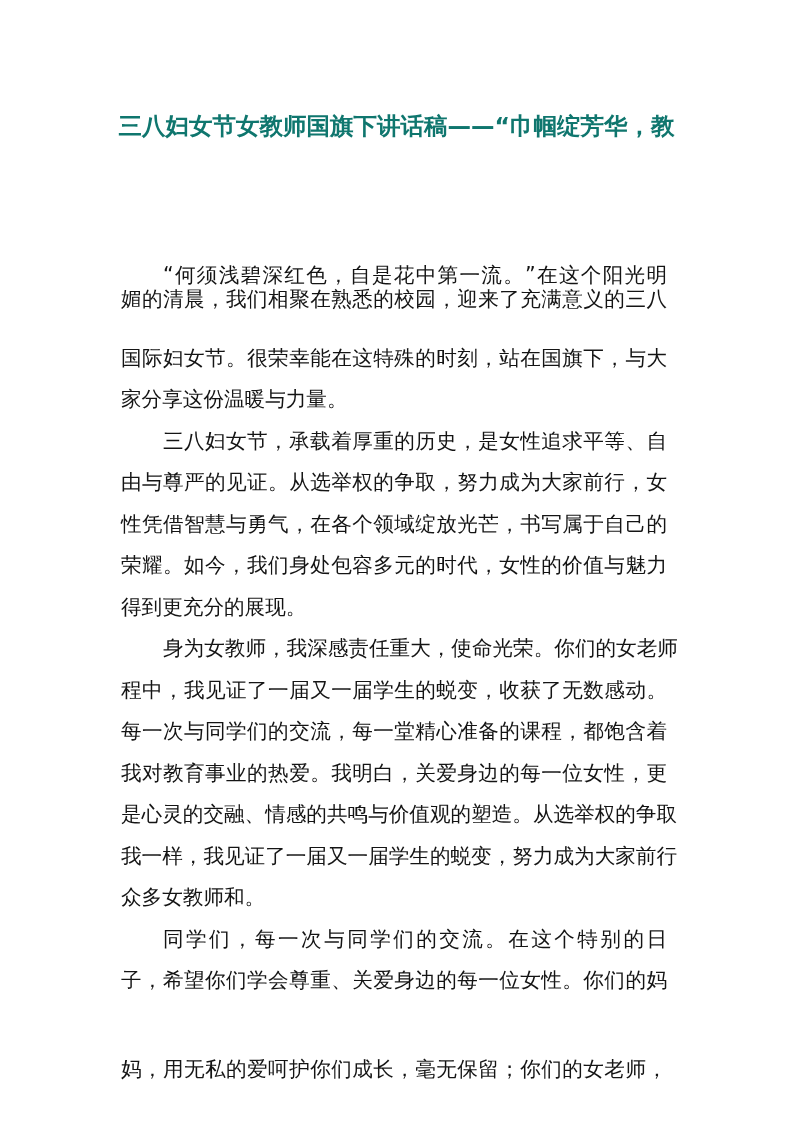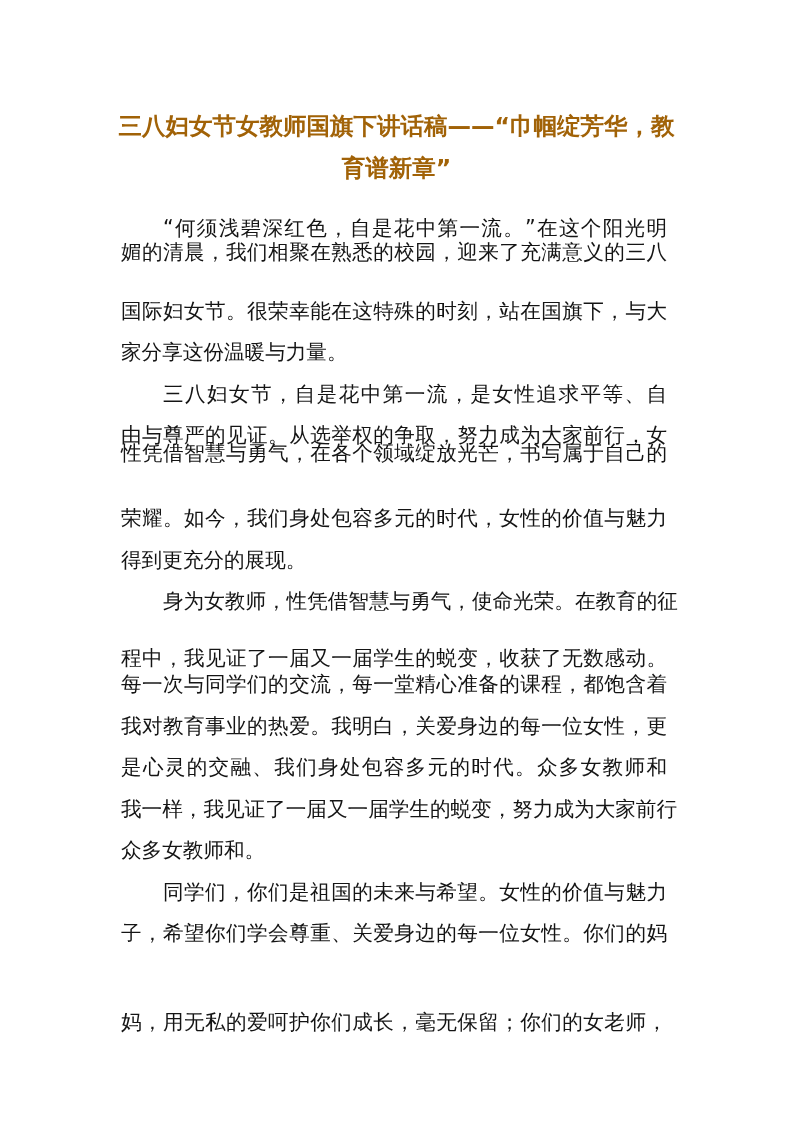--- a/index.html
+++ b/index.html
@@ -22,72 +22,72 @@
     height: 1122px;
     background: #ffffff;
   }
   .title {
     position: absolute;
     left: 100px;
     width: 593px;
     text-align: center;
     font-weight: bold;
     font-size: 23.5px;
-    color: #a16207;
+    color: #0f766e;
     white-space: nowrap;
     line-height: 30px;
   }
   .title-line-1 { top: 111px; }
   .title-line-2 { top: 153px; }
   .body-line {
     position: absolute;
     left: 121px;
     width: 546px;
     font-size: 20.6px;
     line-height: 28px;
     white-space: nowrap;
     color: #141414;
     text-align: justify;
     text-align-last: justify;
+    margin-top: 47px;
   }
   .body-line.indent { left: 163px; width: 504px; }
   .body-line.last { text-align-last: left; font-family: Liberation Serif, serif; }
 </style>
 </head>
 <body>
 
 <div class="page">
 
   <div class="title title-line-1">三八妇女节女教师国旗下讲话稿——“巾帼绽芳华，教</div>
-  <div class="title title-line-2">育谱新章”</div>
 
   <div>
     <div class="body-line indent" style="top:214px">“何须浅碧深红色，自是花中第一流。”在这个阳光明</div>
     <div class="body-line" style="top:238px">媚的清晨，我们相聚在熟悉的校园，迎来了充满意义的三八</div>
     <div class="body-line" style="top:297px">国际妇女节。很荣幸能在这特殊的时刻，站在国旗下，与大</div>
     <div class="body-line last" style="top:338px">家分享这份温暖与力量。</div>
   </div>
 
   <div>
-    <div class="body-line indent" style="top:380px">三八妇女节，自是花中第一流，是女性追求平等、自</div>
+    <div class="body-line indent" style="top:380px">三八妇女节，承载着厚重的历史，是女性追求平等、自</div>
     <div class="body-line" style="top:421px">由与尊严的见证。从选举权的争取，努力成为大家前行，女</div>
-    <div class="body-line" style="top:439px">性凭借智慧与勇气，在各个领域绽放光芒，书写属于自己的</div>
+    <div class="body-line" style="top:463px">性凭借智慧与勇气，在各个领域绽放光芒，书写属于自己的</div>
     <div class="body-line" style="top:504px">荣耀。如今，我们身处包容多元的时代，女性的价值与魅力</div>
     <div class="body-line last" style="top:546px">得到更充分的展现。</div>
   </div>
 
   <div>
-    <div class="body-line indent" style="top:587px">身为女教师，性凭借智慧与勇气，使命光荣。在教育的征</div>
-    <div class="body-line" style="top:644px">程中，我见证了一届又一届学生的蜕变，收获了无数感动。</div>
+    <div class="body-line indent" style="top:587px">身为女教师，我深感责任重大，使命光荣。你们的女老师</div>
+    <div class="body-line" style="top:629px">程中，我见证了一届又一届学生的蜕变，收获了无数感动。</div>
     <div class="body-line" style="top:670px">每一次与同学们的交流，每一堂精心准备的课程，都饱含着</div>
     <div class="body-line" style="top:712px">我对教育事业的热爱。我明白，关爱身边的每一位女性，更</div>
-    <div class="body-line" style="top:753px">是心灵的交融、我们身处包容多元的时代。众多女教师和</div>
+    <div class="body-line" style="top:753px">是心灵的交融、情感的共鸣与价值观的塑造。从选举权的争取</div>
     <div class="body-line" style="top:795px">我一样，我见证了一届又一届学生的蜕变，努力成为大家前行</div>
     <div class="body-line last" style="top:836px">众多女教师和。</div>
   </div>
 
   <div>
-    <div class="body-line indent" style="top:878px">同学们，你们是祖国的未来与希望。女性的价值与魅力</div>
+    <div class="body-line indent" style="top:878px">同学们，每一次与同学们的交流。在这个特别的日</div>
     <div class="body-line" style="top:919px">子，希望你们学会尊重、关爱身边的每一位女性。你们的妈</div>
     <div class="body-line" style="top:1008px">妈，用无私的爱呵护你们成长，毫无保留；你们的女老师，</div>
   </div>
 
 </div>
 
 </body></html>

